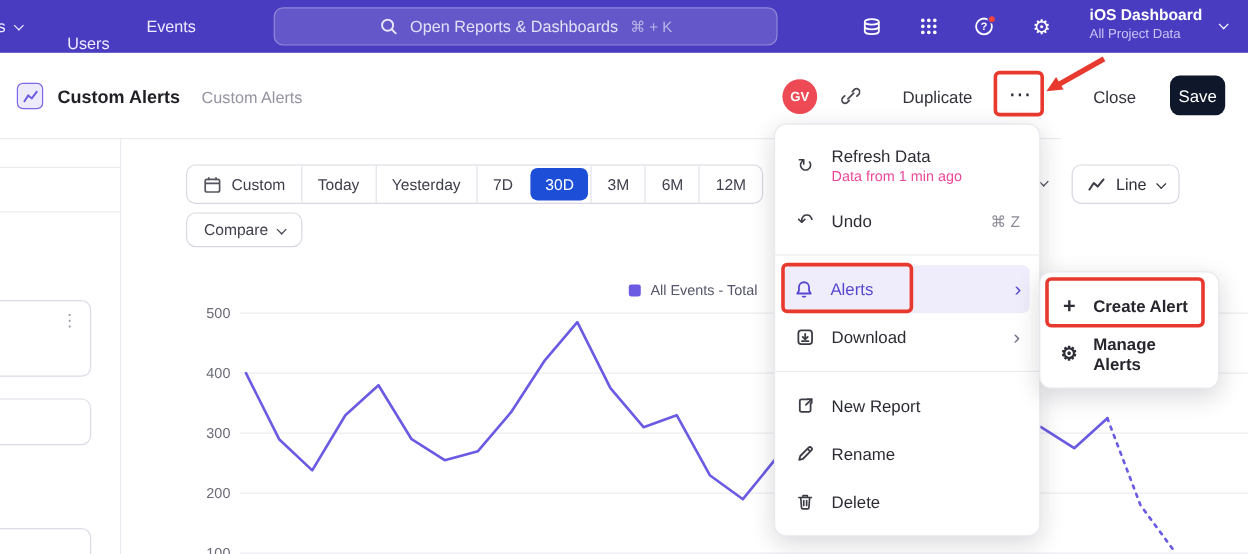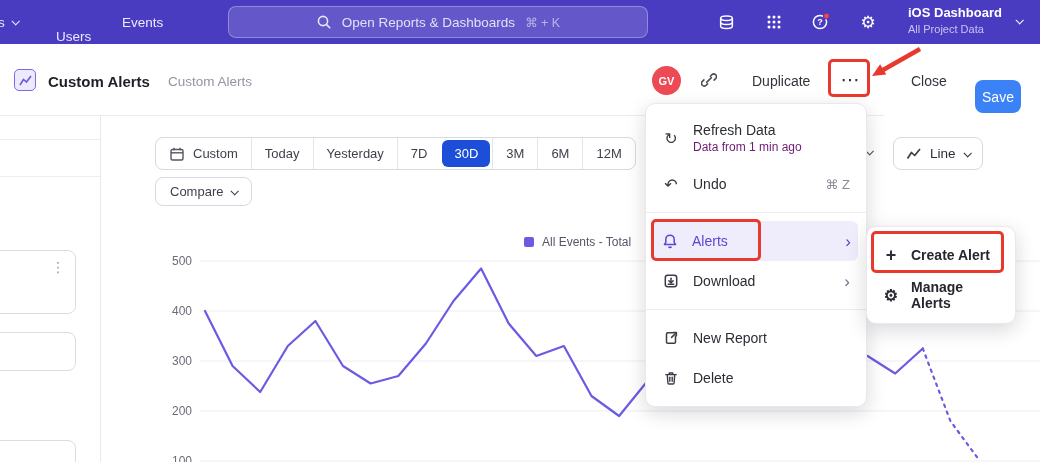--- a/index.html
+++ b/index.html
@@ -34,22 +34,22 @@
   #crumb { position:absolute; left:168px; top:30px; font-size:13.5px; color:#9494a2; }
   #avatar { position:absolute; left:652px; top:22px; width:29px; height:29px; border-radius:50%;
             background:#ee4a55; color:#fff; font-size:11px; font-weight:700;
             display:flex; align-items:center; justify-content:center; cursor:pointer; }
   #link-btn { position:absolute; left:701px; top:28px; color:#4a4a55; cursor:pointer; }
   #dup-btn { position:absolute; left:752px; top:29px; font-size:14px; color:#33333c; cursor:pointer; }
   #more-btn { position:absolute; left:833px; top:19px; width:34px; height:32px; border-radius:6px;
               display:flex; align-items:center; justify-content:center; font-size:19px; color:#2e2e38;
               cursor:pointer; }
   #close-btn { position:absolute; left:911px; top:29px; font-size:14px; color:#33333c; cursor:pointer; }
-  #save-btn { position:absolute; left:975px; top:36px; width:46px; height:33px; border-radius:8px;
-              background:#3b82f6; color:#fff; font-size:14px; border:none;
+  #save-btn { position:absolute; left:975px; top:19px; width:46px; height:33px; border-radius:8px;
+              background:#0f172a; color:#fff; font-size:14px; border:none;
               display:flex; align-items:center; justify-content:center; cursor:pointer; }
 
   
   .sb-line { position:absolute; left:0; width:100px; height:1px; background:#ededf2; }
   #sb-border { position:absolute; left:100px; top:116px; width:1px; height:346px; background:#e9e9ef; }
   .sb-card { position:absolute; left:-12px; width:88px; border:1px solid #dcdce6; border-radius:8px; background:#fff; }
   .sb-kebab { position:absolute; right:10px; top:8px; color:#9a9aa6; font-size:14px; cursor:pointer; }
 
   
   #range-group { position:absolute; left:155px; top:137px; height:33px; display:flex; align-items:stretch;
@@ -75,21 +75,21 @@
 
   
   #menu { position:absolute; left:645px; top:103px; width:222px; background:#fff; border:1px solid #e8e8ee;
           border-radius:10px; box-shadow:0 6px 20px rgba(20,20,40,.16); padding:8px 0; z-index:50; }
   .mi { display:flex; align-items:center; gap:13px; height:40px; padding:0 16px; font-size:14px;
         color:#2c2c34; cursor:pointer; }
   .mi.two-line { height:52px; }
   .mi-icon { width:18px; display:flex; align-items:center; justify-content:center; color:#3c3c46;
              font-size:16px; flex:none; }
   .mi-text { display:flex; flex-direction:column; }
-  .mi-sub { font-size:12px; color:#701a75; margin-top:2px; }
+  .mi-sub { font-size:12px; color:#ec4899; margin-top:2px; }
   .mi-right { margin-left:auto; color:#8b8b99; font-size:13px; }
   .mi-chev { margin-left:auto; color:#70708a; font-size:17px; line-height:1; }
   .mi.highlighted { background:#efecfb; color:#5748d0; margin:0 8px; padding:0 7px; border-radius:6px; }
   .mi.highlighted .mi-icon, .mi.highlighted .mi-chev { color:#5748d0; }
   .mi-divider { height:1px; background:#ececf1; margin:8px 0; }
 
   
   #submenu { position:absolute; left:866px; top:226px; width:150px; background:#fff; border:1px solid #e8e8ee;
              border-radius:10px; box-shadow:0 6px 20px rgba(20,20,40,.16); padding:8px 0; z-index:55; }
   .smi { display:flex; align-items:center; gap:11px; height:40px; padding:0 15px; font-size:14px;
@@ -312,20 +312,29 @@
         <svg width="16" height="16" viewBox="0 0 16 16" fill="none" stroke="#3c3c46" stroke-width="1.5" stroke-linejoin="round" stroke-linecap="round">
           <path d="M10 2.8 H4.8 a1.3 1.3 0 0 0 -1.3 1.3 v7.8 a1.3 1.3 0 0 0 1.3 1.3 h6.4 a1.3 1.3 0 0 0 1.3-1.3 V6"></path>
           <polyline points="10.2,2.6 13.4,2.6 13.4,5.8"></polyline>
           <line x1="13.2" y1="2.8" x2="8.6" y2="7.4"></line>
         </svg>
       </span>
       <span>New Report</span>
     </div>
     <div class="mi">
       <span class="mi-icon">
+        <svg width="16" height="16" viewBox="0 0 16 16" fill="none" stroke="#3c3c46" stroke-width="1.5" stroke-linejoin="round">
+          <path d="M3 13.2 l.9-3.2 6.9-6.9 a1.6 1.6 0 0 1 2.3 2.3 l-6.9 6.9 z"></path>
+          <line x1="9.9" y1="4" x2="12.1" y2="6.2"></line>
+        </svg>
+      </span>
+      <span>Rename</span>
+    </div>
+    <div class="mi">
+      <span class="mi-icon">
         <svg width="16" height="16" viewBox="0 0 16 16" fill="none" stroke="#3c3c46" stroke-width="1.4" stroke-linejoin="round" stroke-linecap="round">
           <line x1="2.8" y1="4.6" x2="13.2" y2="4.6"></line>
           <path d="M6.2 4.4 V3 h3.6 v1.4"></path>
           <path d="M4.3 4.8 l.6 8.2 a1.1 1.1 0 0 0 1.1 1 h4 a1.1 1.1 0 0 0 1.1-1 l.6-8.2"></path>
           <line x1="6.8" y1="7.2" x2="6.8" y2="11.2"></line>
             <line x1="9.2" y1="7.2" x2="9.2" y2="11.2"></line>
         </svg>
       </span>
       <span>Delete</span>
     </div>

